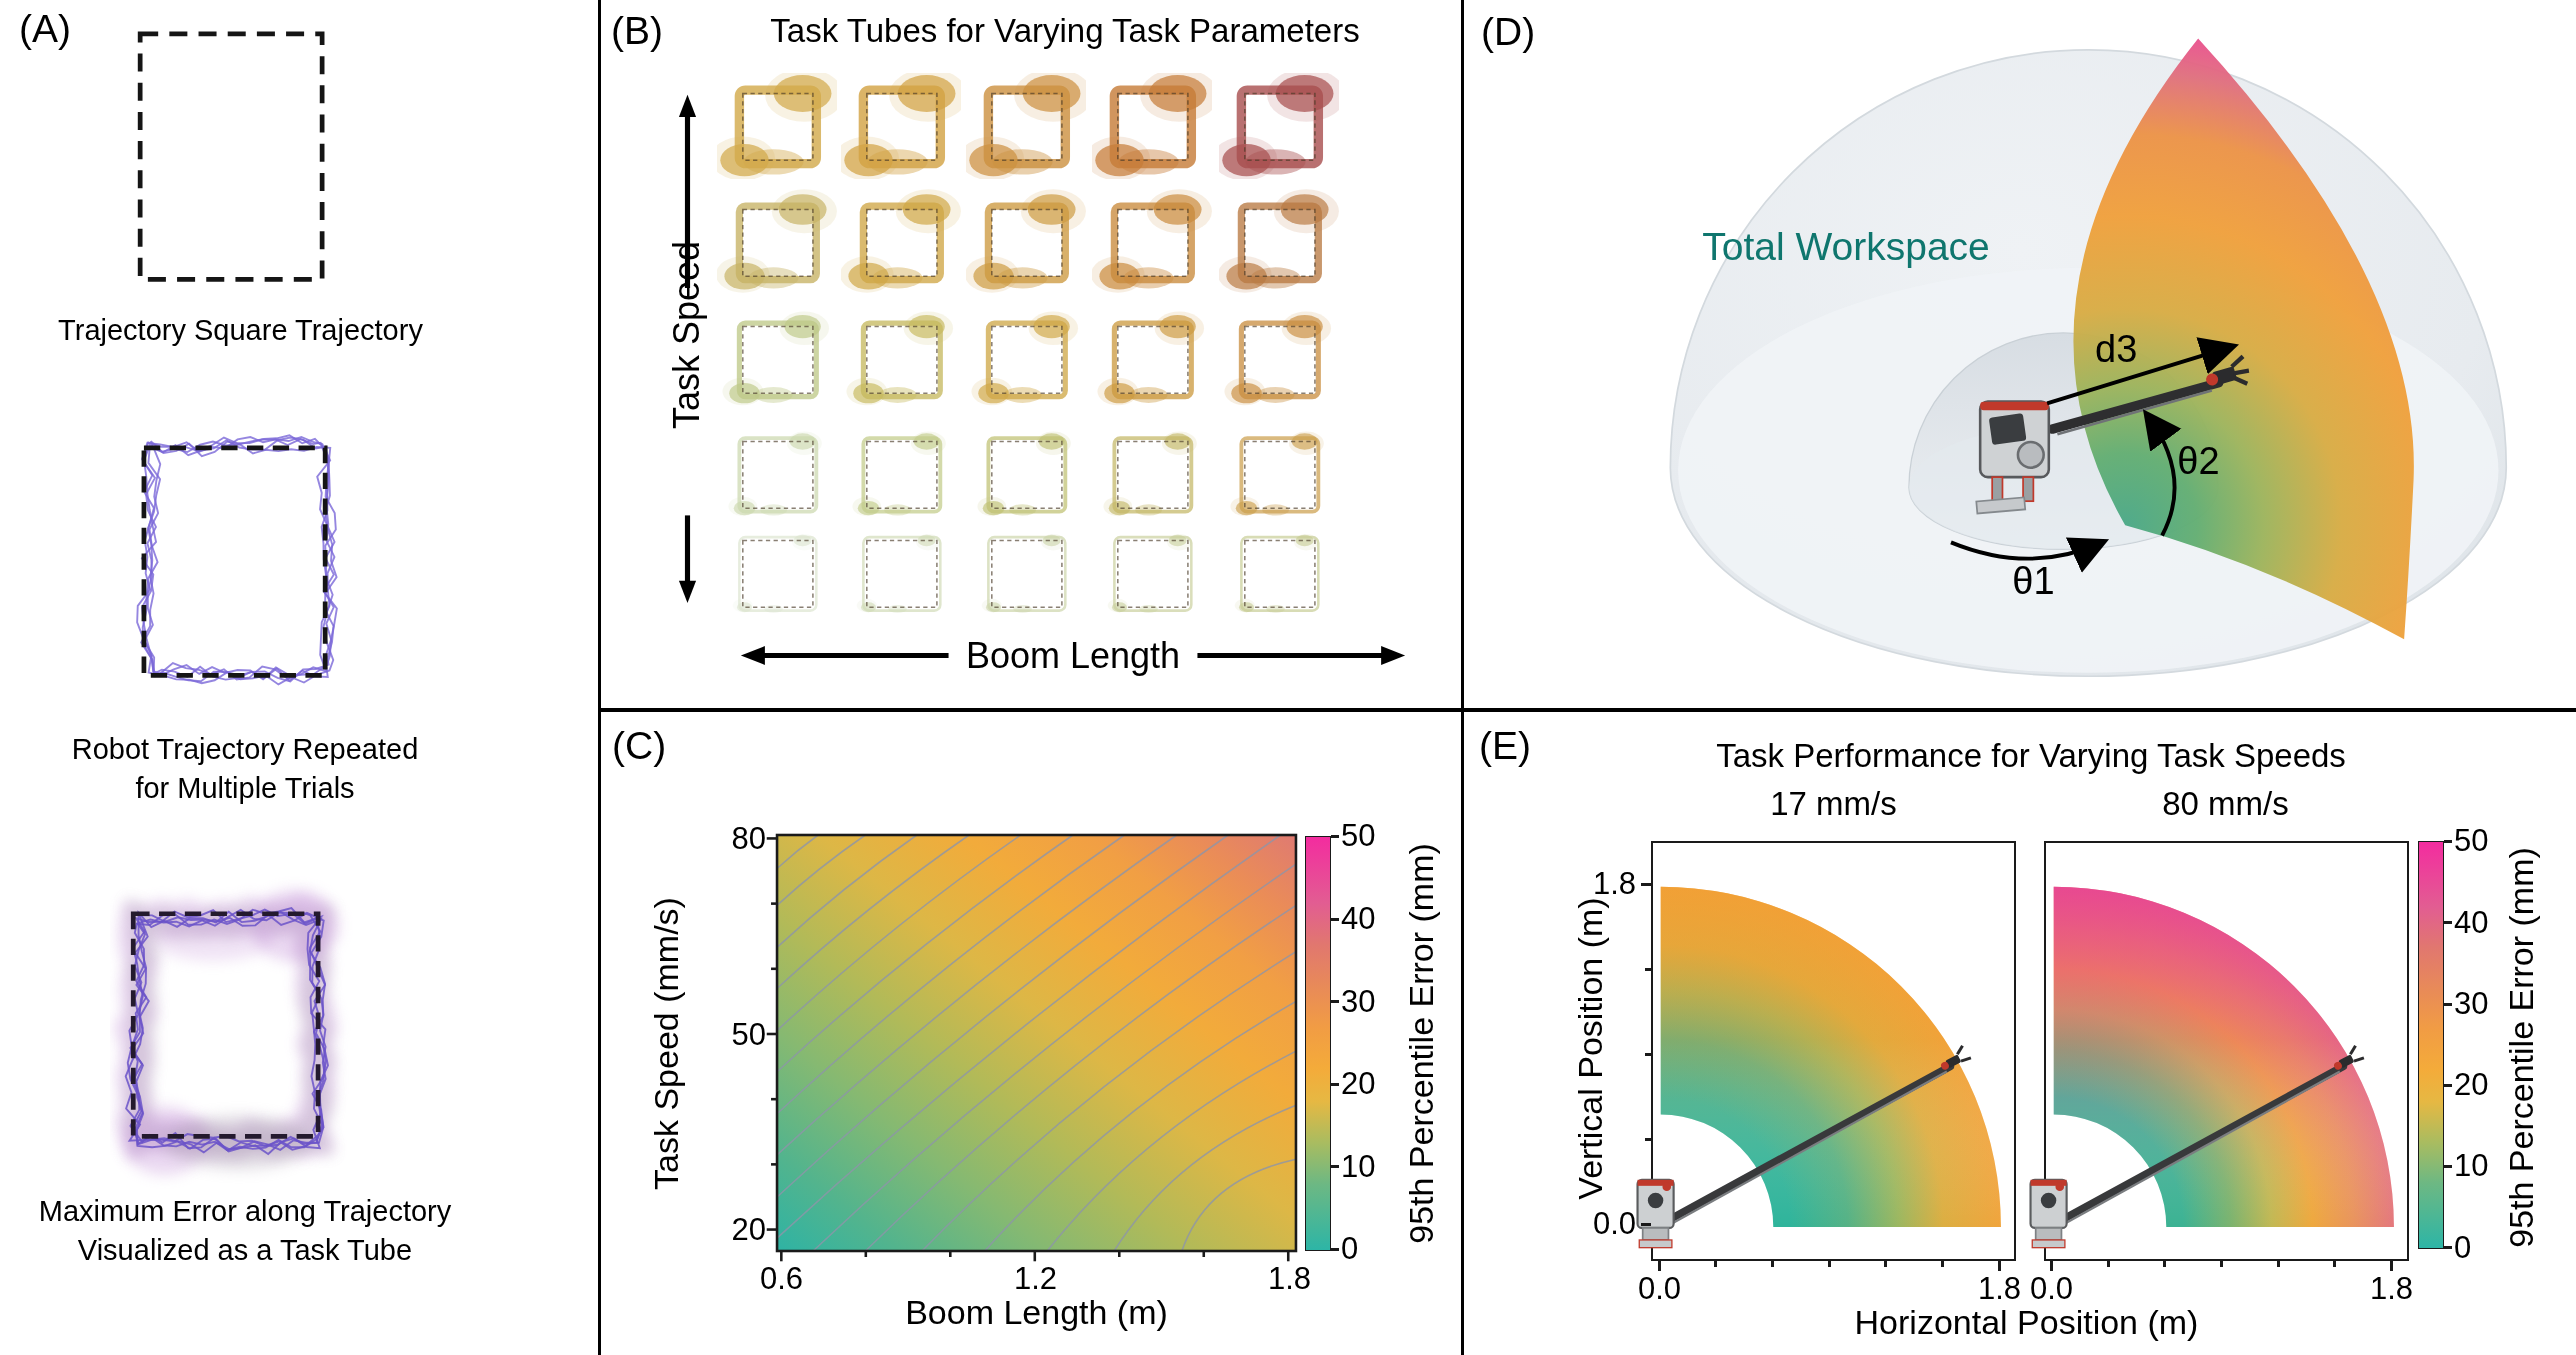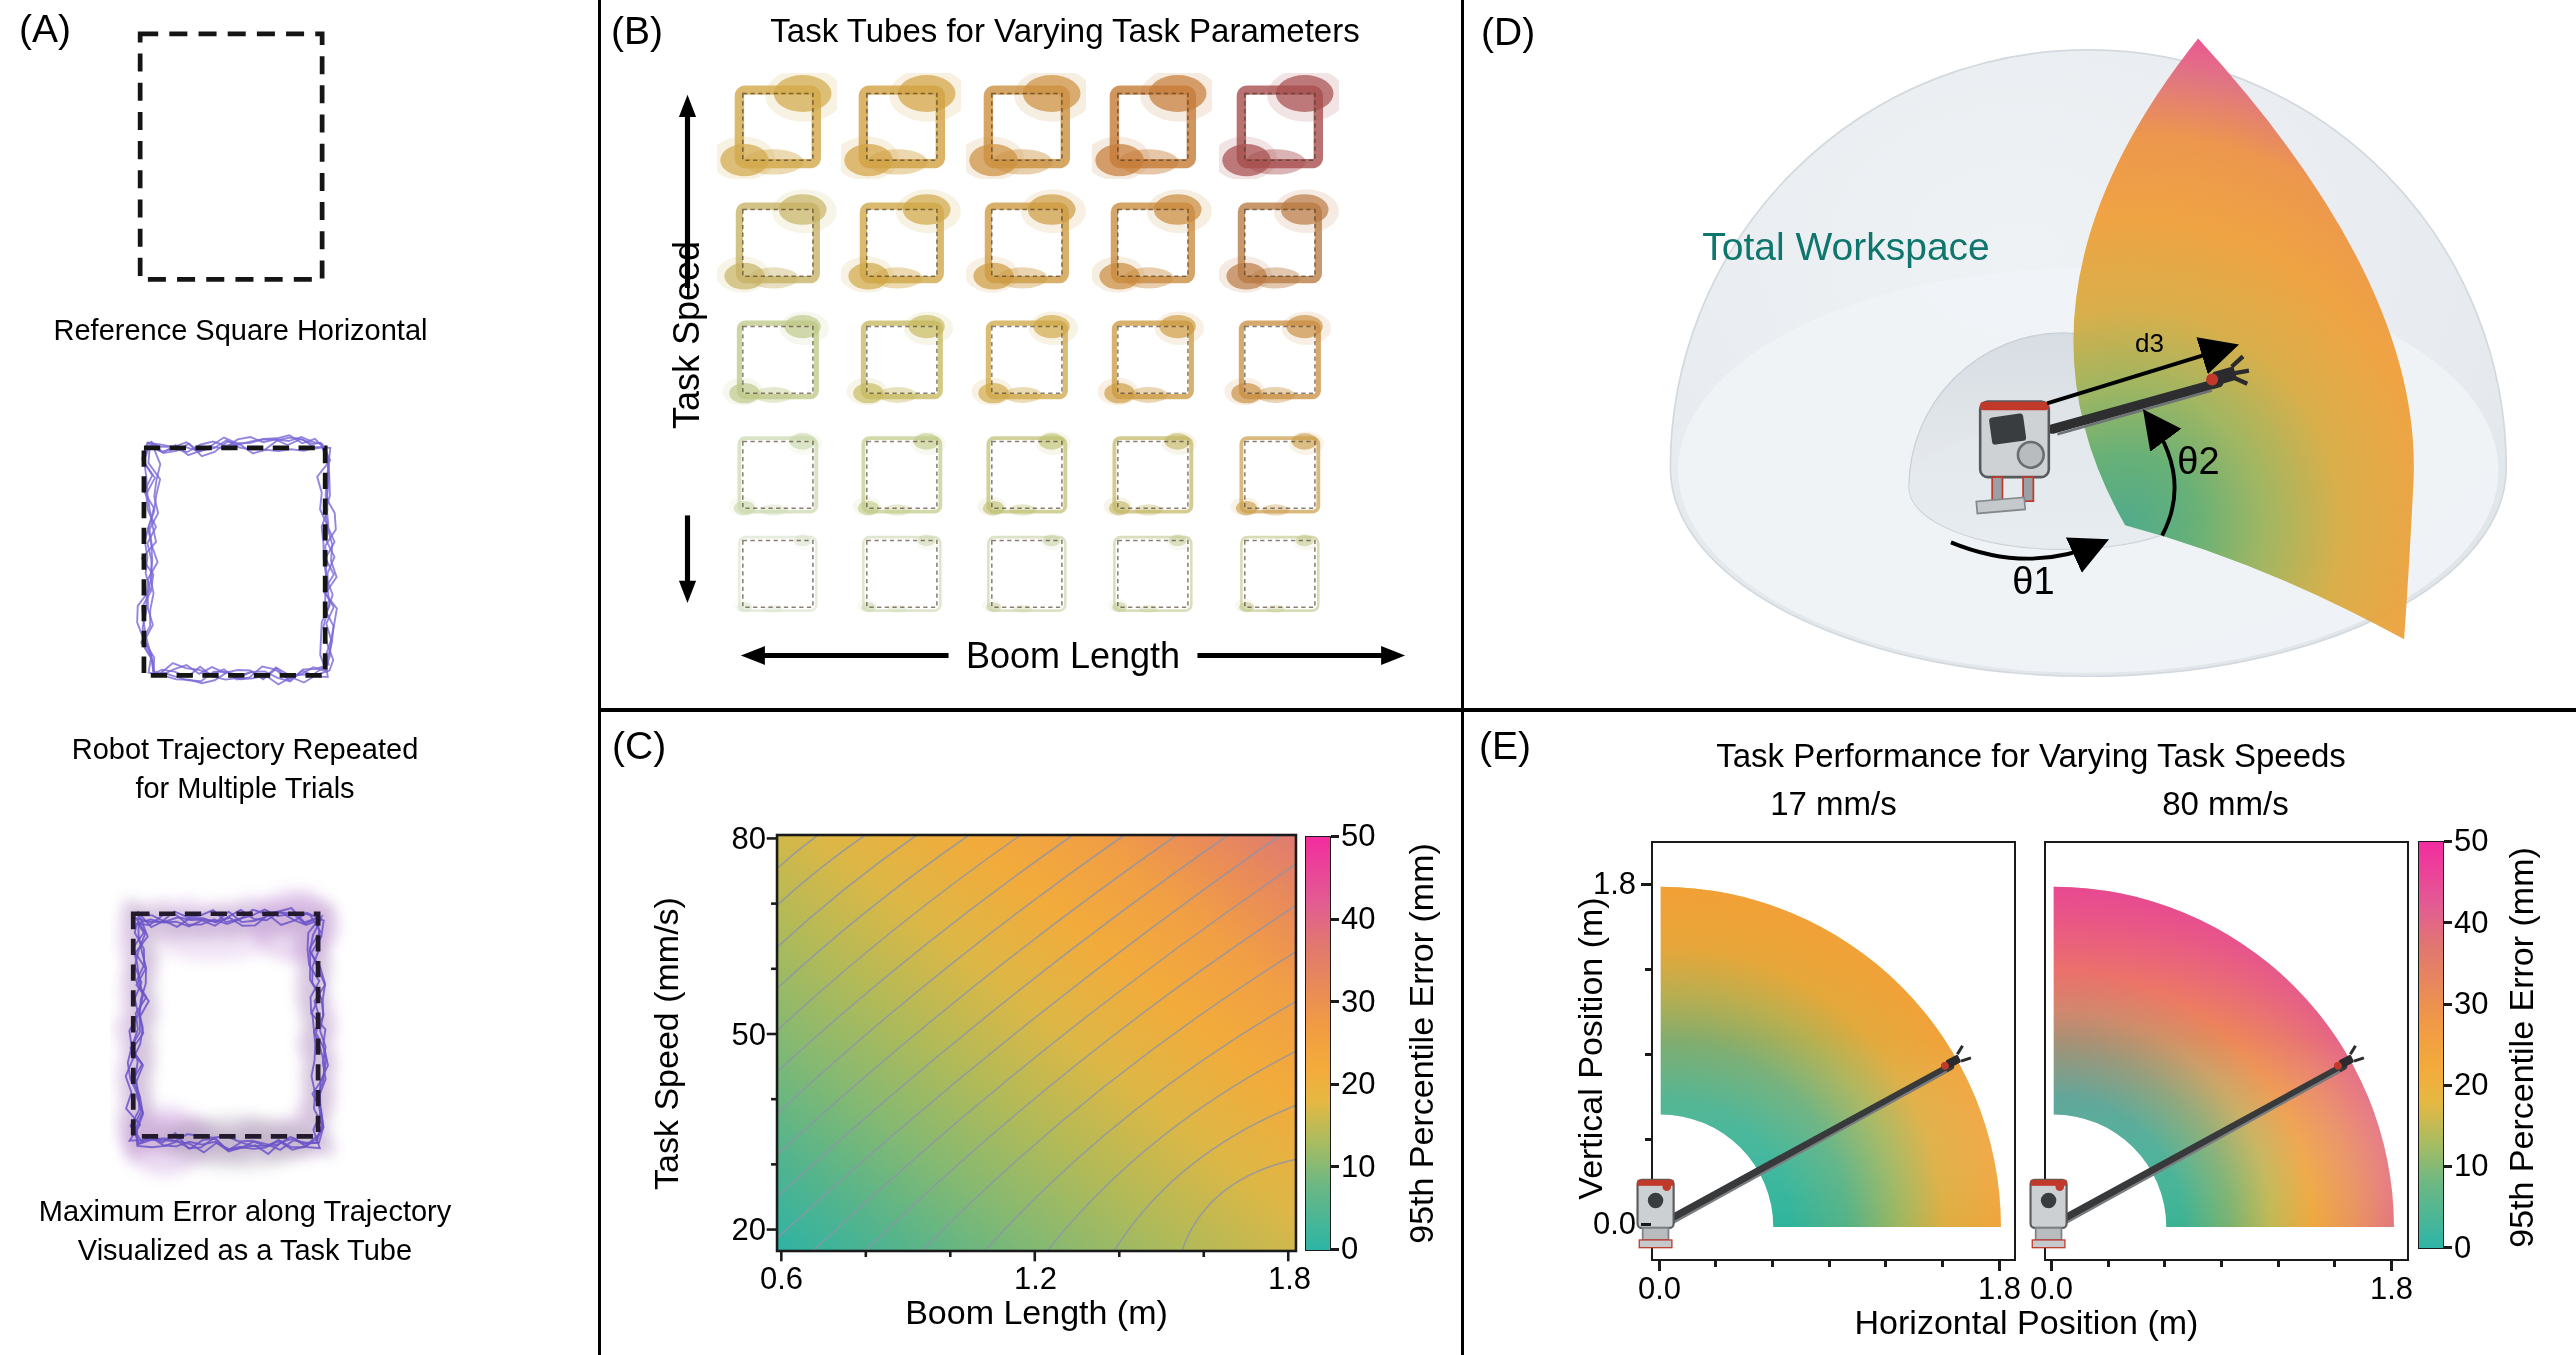--- a/index.html
+++ b/index.html
@@ -28,21 +28,21 @@
 
   <div class="divider" style="left:598px;top:0;width:3.4px;height:1356px;"></div>
   <div class="divider" style="left:1461px;top:0;width:3.4px;height:1356px;"></div>
   <div class="divider" style="left:598px;top:708px;width:1978px;height:4.3px;"></div>
 
   <div class="ptag" style="left:19px;top:6.9px;">(A)</div>
 
   <svg id="a1" class="abs" style="left:129px;top:26px;" width="206" height="262" viewBox="0 0 240 305">
       <rect x="13" y="9" width="212" height="286" fill="none" stroke="#151515" stroke-width="5.5" stroke-dasharray="21 13"></rect>
     </svg>
-  <div class="cap" style="left:17px;top:311px;width:447px;">Reference Square Horizontal</div>
+  <div class="cap" style="left:17px;top:311px;width:447px;">Trajectory Square Trajectory</div>
 
   <svg id="a2" class="abs" style="left:125px;top:386px;" width="232" height="335" viewBox="0 0 270 390">
       <path d="M26.0 66.2 L40.9 68.1 L55.7 70.8 L70.6 71.1 L85.4 75.8 L100.3 69.5 L115.1 60.0 L130.0 66.5 L144.9 66.3 L159.7 62.3 L174.6 62.1 L189.4 68.7 L204.3 61.8 L219.1 67.6 L227.7 66.0 L236.5 85.0 L236.4 104.0 L235.5 123.0 L234.7 142.0 L236.6 161.0 L234.4 180.0 L243.8 199.0 L235.8 218.0 L236.0 237.0 L238.0 256.0 L229.0 275.0 L228.1 294.0 L227.2 313.0 L234.0 332.0 L219.1 327.5 L204.3 335.6 L189.4 340.7 L174.6 329.9 L159.7 326.6 L144.9 339.3 L130.0 341.6 L115.1 329.9 L100.3 335.6 L85.4 330.3 L70.6 328.4 L55.7 322.5 L40.9 334.8 L32.8 332.0 L30.7 313.0 L21.4 294.0 L14.1 275.0 L14.8 256.0 L29.1 237.0 L24.0 218.0 L26.0 199.0 L23.0 180.0 L28.5 161.0 L33.6 142.0 L22.2 123.0 L31.7 104.0 L19.8 85.0 Z" fill="none" stroke="#7b68d8" stroke-width="2.2" opacity="0.8"></path>
       <path d="M27.0 65.7 L41.9 70.9 L56.7 70.8 L71.6 65.6 L86.4 76.5 L101.3 70.9 L116.1 72.9 L131.0 62.2 L145.9 59.4 L160.7 65.5 L175.6 62.0 L190.4 64.1 L205.3 59.3 L220.1 65.5 L229.7 67.5 L238.8 86.5 L223.7 105.5 L229.0 124.5 L227.0 143.5 L235.6 162.5 L243.9 181.5 L233.3 200.5 L243.1 219.5 L231.3 238.5 L243.0 257.5 L234.3 276.5 L240.0 295.5 L238.4 314.5 L235.0 324.7 L220.1 335.2 L205.3 336.1 L190.4 336.1 L175.6 327.6 L160.7 341.4 L145.9 331.2 L131.0 330.7 L116.1 333.9 L101.3 327.3 L86.4 335.2 L71.6 324.8 L56.7 329.9 L41.9 337.0 L27.4 333.5 L30.5 314.5 L25.3 295.5 L21.8 276.5 L19.8 257.5 L30.3 238.5 L32.9 219.5 L19.6 200.5 L36.1 181.5 L32.0 162.5 L28.6 143.5 L25.9 124.5 L24.7 105.5 L22.2 86.5 Z" fill="none" stroke="#7b68d8" stroke-width="2.2" opacity="0.8"></path>
       <path d="M28.0 70.8 L42.9 76.5 L57.7 73.2 L72.6 76.9 L87.4 68.4 L102.3 64.7 L117.1 69.2 L132.0 68.1 L146.9 64.5 L161.7 61.7 L176.6 60.9 L191.4 57.4 L206.3 66.7 L221.1 61.6 L228.5 69.0 L236.3 88.0 L237.3 107.0 L235.3 126.0 L235.6 145.0 L228.9 164.0 L231.0 183.0 L231.3 202.0 L234.1 221.0 L231.9 240.0 L246.6 259.0 L243.4 278.0 L239.4 297.0 L233.0 316.0 L236.0 338.7 L221.1 338.0 L206.3 331.2 L191.4 343.1 L176.6 328.8 L161.7 340.4 L146.9 332.7 L132.0 339.8 L117.1 341.8 L102.3 338.3 L87.4 326.9 L72.6 338.7 L57.7 332.5 L42.9 330.2 L33.3 335.0 L33.9 316.0 L22.3 297.0 L32.4 278.0 L26.6 259.0 L26.5 240.0 L31.1 221.0 L30.6 202.0 L26.1 183.0 L36.0 164.0 L26.7 145.0 L24.5 126.0 L34.8 107.0 L21.6 88.0 Z" fill="none" stroke="#7b68d8" stroke-width="2.2" opacity="0.8"></path>
       <path d="M29.0 68.5 L43.9 77.4 L58.7 68.9 L73.6 80.5 L88.4 75.1 L103.3 72.6 L118.1 63.2 L133.0 71.6 L147.9 74.0 L162.7 74.2 L177.6 63.1 L192.4 59.9 L207.3 62.5 L222.1 72.7 L233.6 70.5 L237.0 89.5 L237.9 108.5 L238.5 127.5 L233.0 146.5 L235.8 165.5 L241.2 184.5 L239.8 203.5 L246.3 222.5 L233.1 241.5 L232.9 260.5 L242.8 279.5 L240.9 298.5 L235.6 317.5 L237.0 324.5 L222.1 329.4 L207.3 329.9 L192.4 344.0 L177.6 339.7 L162.7 332.4 L147.9 332.9 L133.0 337.0 L118.1 332.9 L103.3 332.5 L88.4 343.8 L73.6 342.6 L58.7 338.3 L43.9 333.6 L34.0 336.5 L30.9 317.5 L18.8 298.5 L29.2 279.5 L29.3 260.5 L33.2 241.5 L29.5 222.5 L31.7 203.5 L30.6 184.5 L26.9 165.5 L33.7 146.5 L36.3 127.5 L40.8 108.5 L27.2 89.5 Z" fill="none" stroke="#7b68d8" stroke-width="2.2" opacity="0.8"></path>
       <path d="M30.0 64.3 L44.9 78.1 L59.7 75.6 L74.6 67.2 L89.4 81.8 L104.3 76.7 L119.1 64.6 L134.0 68.1 L148.9 78.5 L163.7 74.2 L178.6 75.8 L193.4 73.6 L208.3 75.5 L223.1 71.1 L238.9 72.0 L237.0 91.0 L234.5 110.0 L233.5 129.0 L244.1 148.0 L245.4 167.0 L233.1 186.0 L233.9 205.0 L234.3 224.0 L241.7 243.0 L235.5 262.0 L230.9 281.0 L235.3 300.0 L242.4 319.0 L238.0 331.2 L223.1 336.2 L208.3 345.2 L193.4 339.0 L178.6 347.4 L163.7 337.0 L148.9 340.2 L134.0 341.4 L119.1 333.2 L104.3 342.6 L89.4 346.0 L74.6 341.9 L59.7 341.6 L44.9 337.2 L34.5 338.0 L31.9 319.0 L21.3 300.0 L20.6 281.0 L24.7 262.0 L25.1 243.0 L27.1 224.0 L37.9 205.0 L31.2 186.0 L28.5 167.0 L38.5 148.0 L34.0 129.0 L36.5 110.0 L41.0 91.0 Z" fill="none" stroke="#7b68d8" stroke-width="2.2" opacity="0.8"></path>
       <rect x="22" y="72" width="211" height="265" fill="none" stroke="#151515" stroke-width="5.5" stroke-dasharray="19 11"></rect>
     </svg>
   <div class="cap" style="left:21.5px;top:730px;width:447px;">
@@ -488,21 +488,21 @@
       <rect x="650" y="556" width="12" height="28" fill="#9aa0a3" stroke="#c0392b" stroke-width="2"></rect>
       <rect x="596" y="582" width="56" height="14" fill="#c6c9cc" stroke="#84898d" stroke-width="2" transform="rotate(-5 624 589)"></rect>
     </g>
 
     <line x1="678" y1="470" x2="893" y2="404" stroke="#000" stroke-width="4.5" marker-end="url(#arrD)"></line>
     <path d="M 812 624 Q 848 556 795 484" fill="none" stroke="#000" stroke-width="4.5" marker-end="url(#arrD)"></path>
     <path d="M 566 632 Q 658 670 742 632" fill="none" stroke="#000" stroke-width="4.5" marker-end="url(#arrD)"></path>
   </svg>
 
   <div class="abs graylab" style="left:1683px;top:225px;width:326px;text-align:center;font-size:39px;">Total Workspace</div>
-  <div class="abs" style="left:2095px;top:328px;width:69px;text-align:right;font-size:26px;">d3</div>
+  <div class="abs" style="left:2095px;top:328px;width:69px;text-align:left;font-size:38px;">d3</div>
   <div class="abs" style="left:2164px;top:440px;width:69px;text-align:center;font-size:38px;">θ2</div>
   <div class="abs" style="left:1999px;top:560px;width:69px;text-align:center;font-size:38px;">θ1</div>
 
   <div class="ptag" style="left:1479px;top:724px;">(E)</div>
   <div class="title" style="left:1683px;top:737px;width:696px;">Task Performance for Varying Task Speeds</div>
   <div class="title" style="left:1735px;top:785px;width:197px;">17 mm/s</div>
   <div class="title" style="left:2127px;top:785px;width:197px;">80 mm/s</div>
 
   <div class="plotbox" style="left:1651px;top:841px;width:365px;height:420px;">
     <svg id="disc17" width="360" height="415" style="overflow:visible;" viewBox="0 0 419 483">

